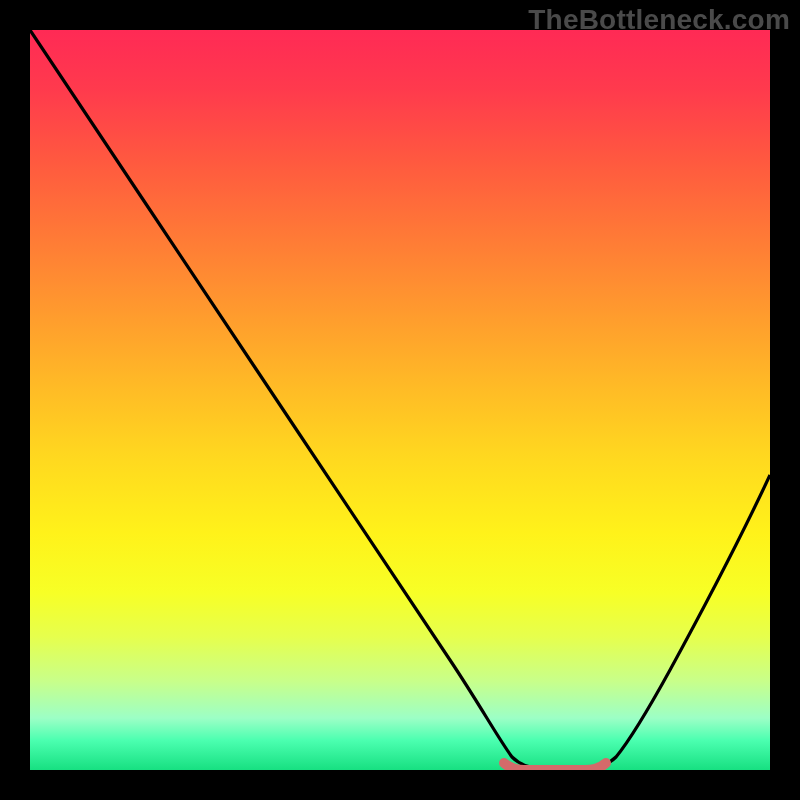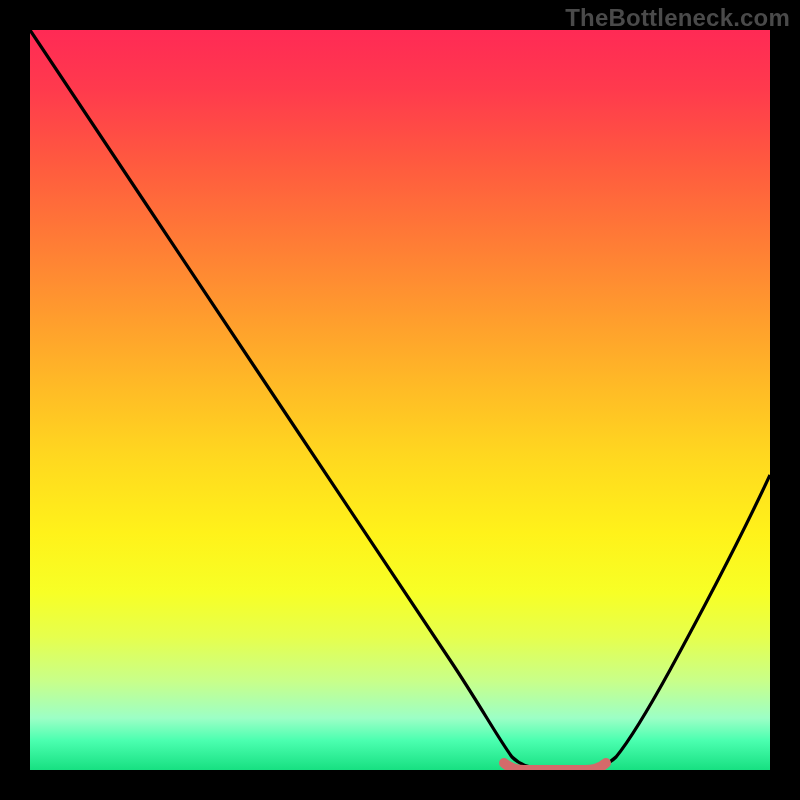--- a/index.html
+++ b/index.html
@@ -41,21 +41,21 @@
       #9cffc6 93%,
       #4bffb0 96%,
       #17e081 100%
     );
   }
   .watermark {
     position: absolute;
     top: 4px;
     right: 10px;
     color: #4a4a4a;
-    font-size: 24px;
+    font-size: 28px;
     font-weight: 600;
     letter-spacing: 0.2px;
     user-select: none;
   }
   svg.curve {
     position: absolute;
     left: 0;
     top: 0;
     width: 740px;
     height: 740px;

